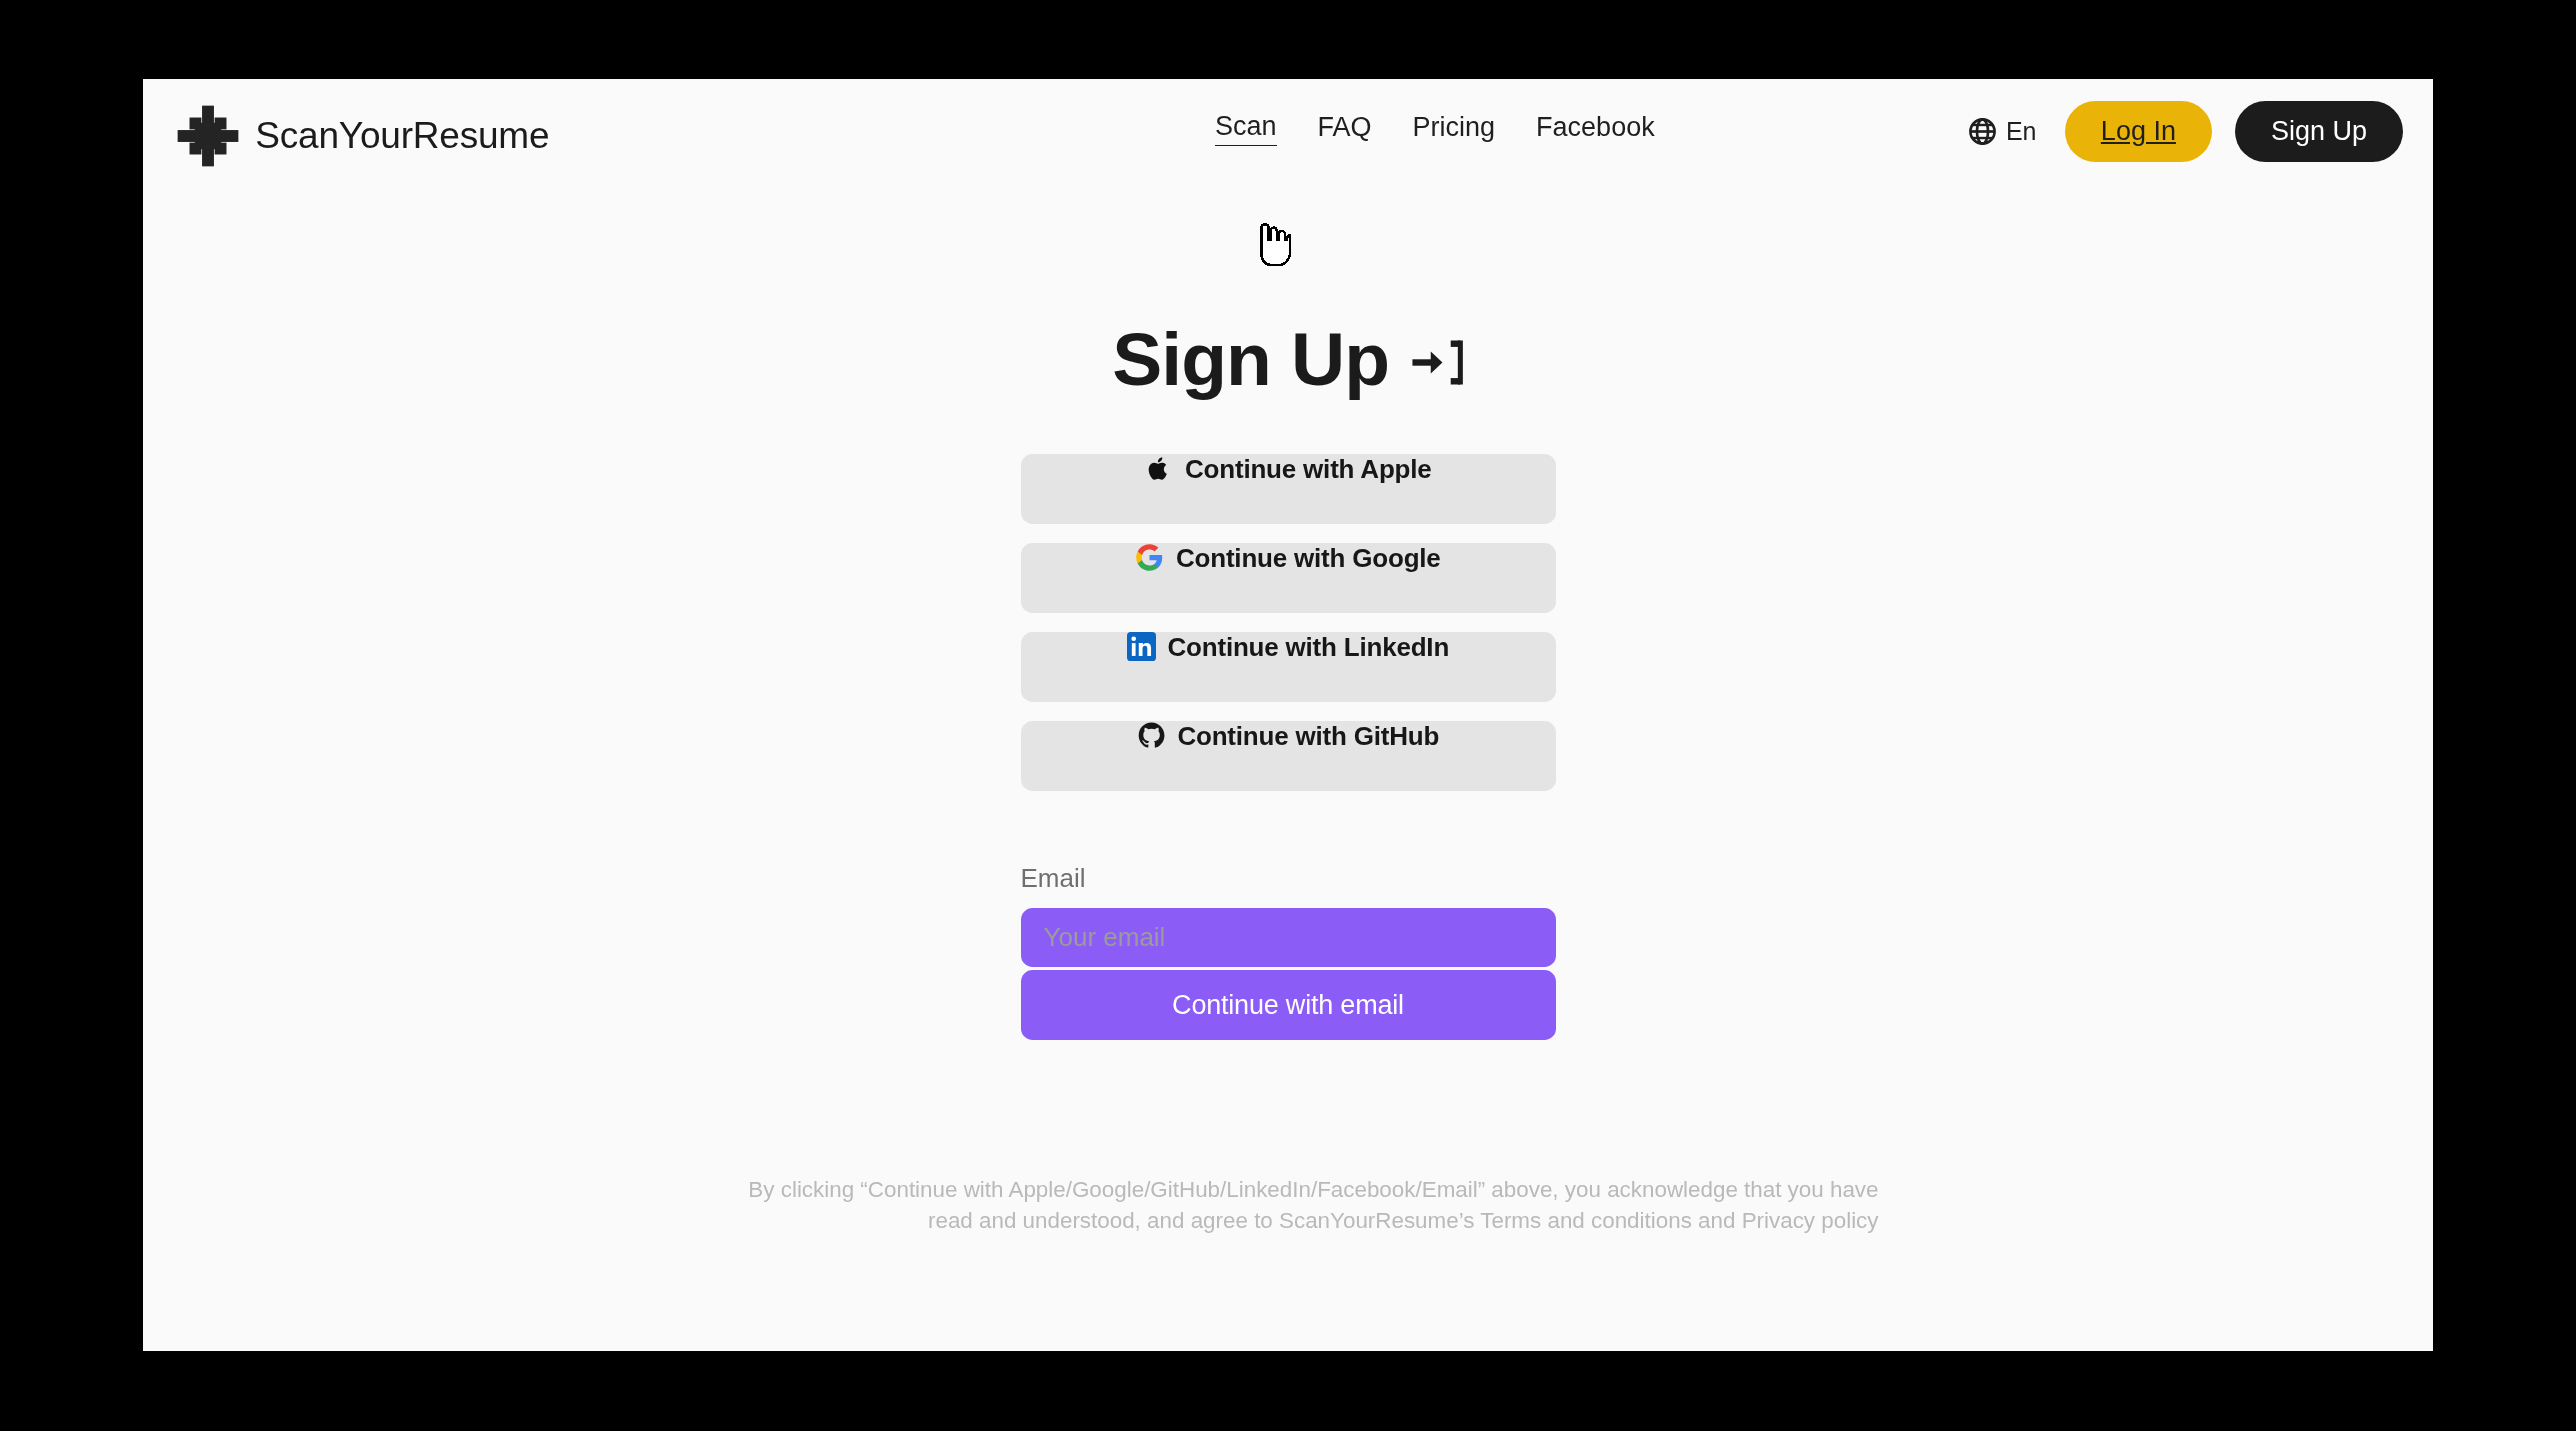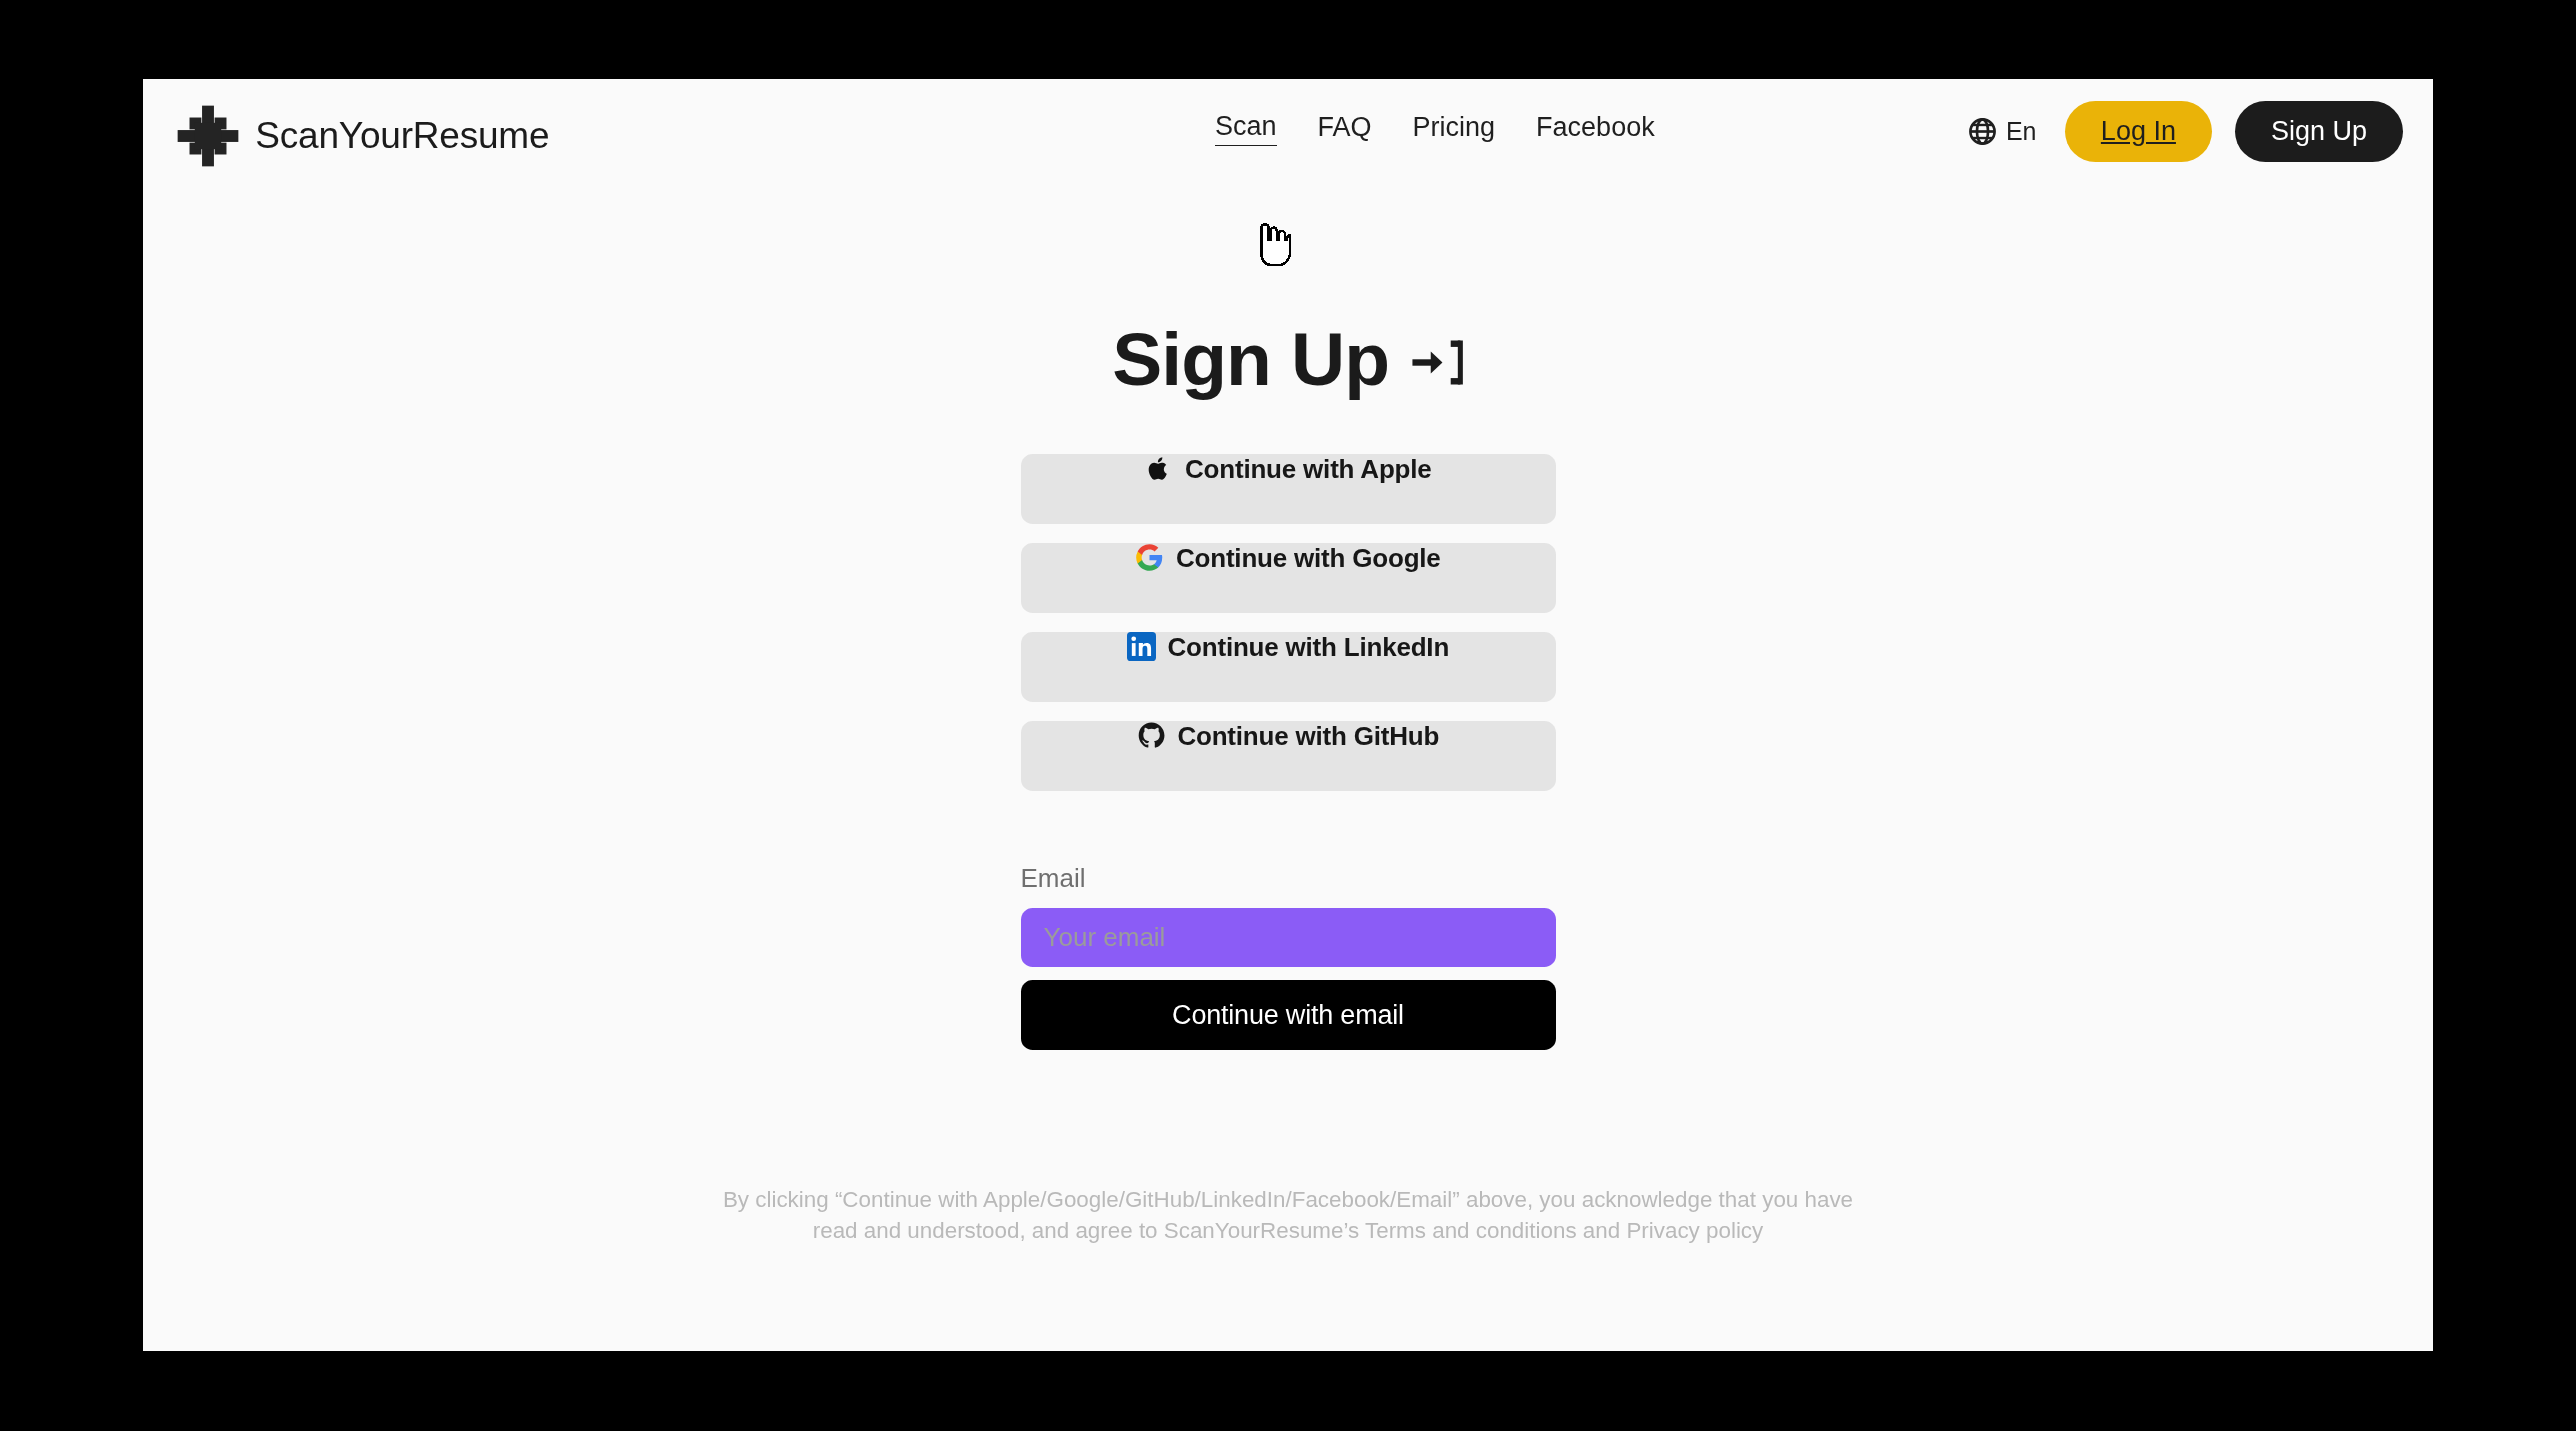--- a/index.html
+++ b/index.html
@@ -166,36 +166,36 @@
     border-radius: 11.6px;
     font-family: inherit;
     font-size: 26px;
     color: #1b1b1b;
     padding: 0 23px;
     outline: none;
   }
   .email-input::placeholder { color: #9b9b9b; }
 
   .btn-email {
-    margin-top: 13px;
+    margin-top: 3px;
     width: 535px;
     height: 70px;
-    background: #000000;
+    background: #8b5cf6;
     border: none;
     border-radius: 11.6px;
     font-family: inherit;
     font-size: 27px;
     color: #ffffff;
     cursor: pointer;
     letter-spacing: -0.2px;
   }
 
   .disclaimer {
     margin-top: 135px;
-    text-align: center;
+    text-align: right;
     font-size: 22.4px;
     line-height: 1.35;
     color: #b9b9b9;
     width: 1181px;
     margin-left: auto;
     margin-right: auto;
   }
 
   
   .cursor {

